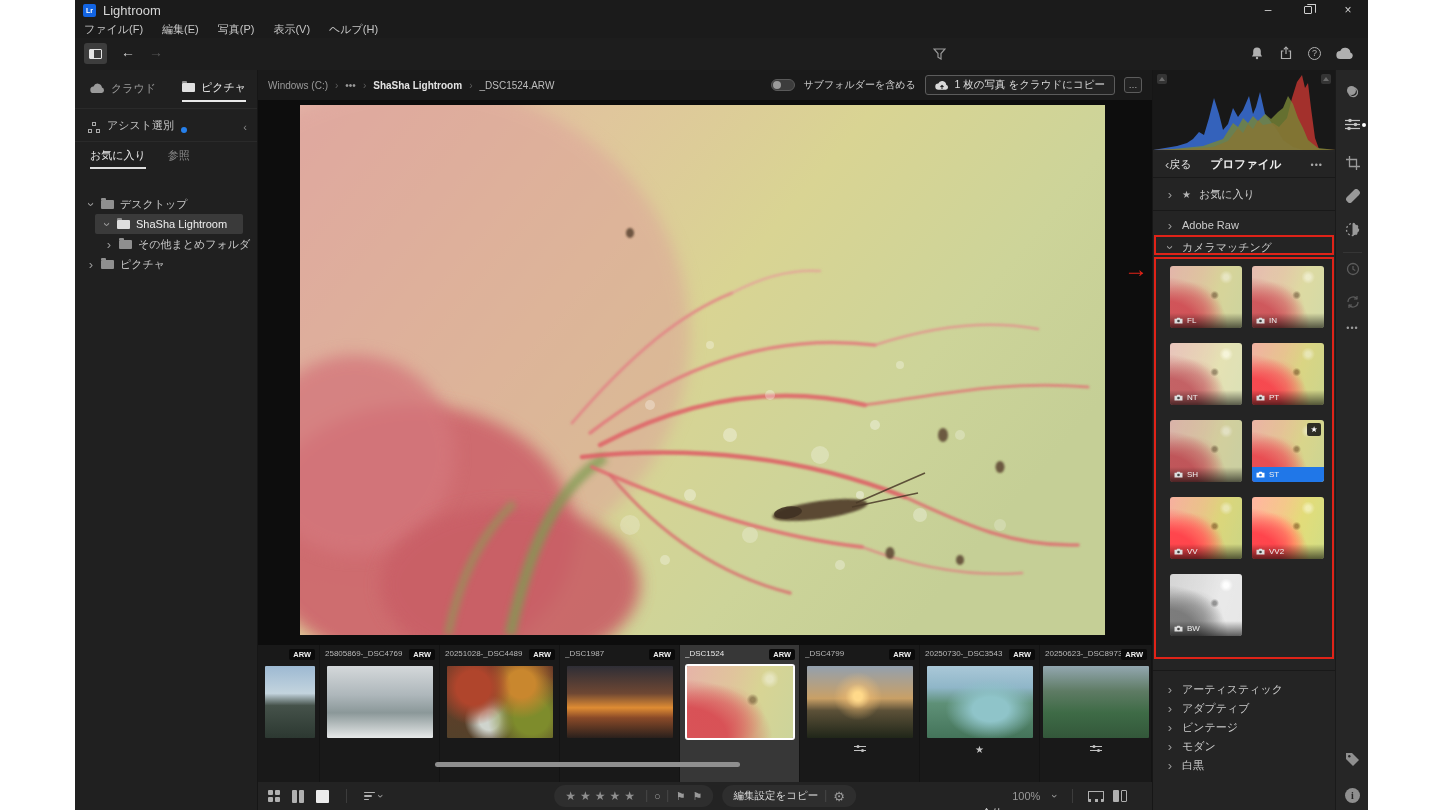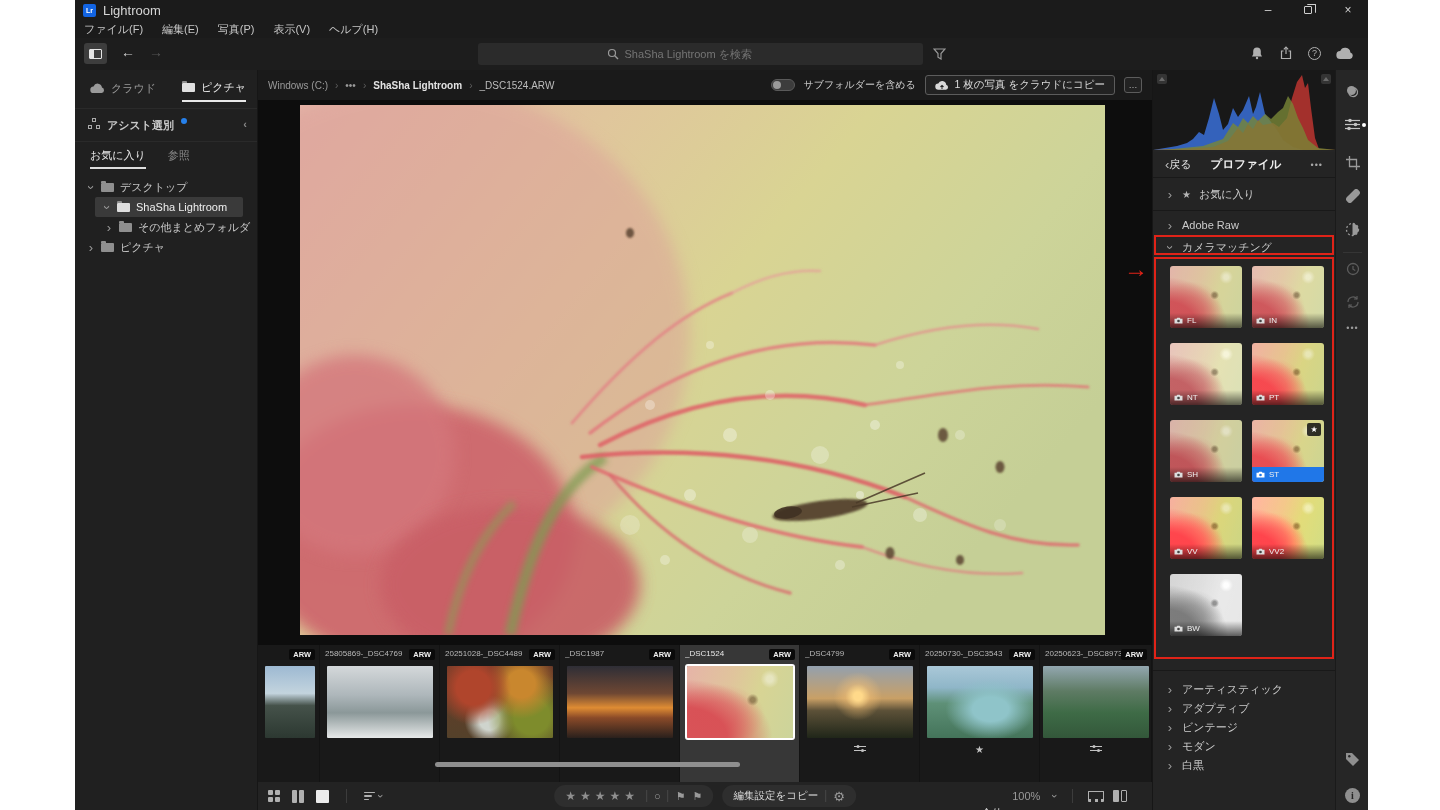--- a/index.html
+++ b/index.html
@@ -36,21 +36,21 @@
   .funnel { position:absolute; left:858px; top:10px; }
   .tr-icons { position:absolute; right:14px; top:8px; display:flex; gap:15px; align-items:center; }
   .helpcircle { width:13px; height:13px; border:1px solid #b0b0b0; border-radius:50%; color:#b0b0b0;
     font-size:9px; display:flex; align-items:center; justify-content:center; }
 
   
   .sidebar { position:absolute; left:0; top:70px; width:183px; bottom:0; background:#202020; border-right:1px solid #161616; }
   .sidetabs { display:flex; gap:26px; padding:10px 0 6px 15px; }
   .sidetab { display:flex; gap:6px; align-items:center; color:#9a9a9a; padding-bottom:5px;text-align:center; }
   .sidetab.active { color:#ececec; border-bottom:2px solid #e8e8e8; }
-  .assistrow { display:flex; align-items:flex-start; gap:7px; padding:9px 10px 8px 13px; border-top:1px solid #2a2a2a;font-weight:bold; }
+  .assistrow { display:flex; align-items:flex-end; gap:7px; padding:9px 10px 8px 13px; border-top:1px solid #2a2a2a; }
   .assist-ic { width:12px; height:11px; position:relative; }
   .assist-ic i { position:absolute; width:4px; height:4px; border:1px solid #aaa; }
   .assist-ic i:nth-child(1){ left:4px; top:0; } .assist-ic i:nth-child(2){ left:0; bottom:0; } .assist-ic i:nth-child(3){ right:0; bottom:0; }
   .bluedot { width:6px; height:6px; border-radius:50%; background:#2680eb; }
   .collapse { margin-left:auto; color:#8a8a8a; }
   .subtabs { display:flex; gap:22px; padding:6px 0 4px 15px; border-top:1px solid #2a2a2a; }
   .subtab { color:#8a8a8a; padding-bottom:4px; }
   .subtab.active { color:#e6e6e6; border-bottom:2px solid #dedede; }
   .tree { padding-top:4px; }
   .trow { height:20px; display:flex; align-items:center; gap:6px; color:#c9c9c9; }
@@ -200,27 +200,20 @@
     <span>表示(V)</span>
     <span>ヘルプ(H)</span>
   </div>
 
   <div class="topbar">
     <div class="paneltoggle">
         <span class="paneltoggle-ic"></span>
       </div>
     <span class="navarrow" style="left:46px;color:#d2d2d2;">←</span>
     <span class="navarrow" style="left:74px;color:#555;">→</span>
-    <div class="searchbox">
-      <svg width="12" height="12" viewBox="0 0 12 12">
-          <circle cx="5" cy="5" r="3.5" fill="none" stroke="#9a9a9a" stroke-width="1.2"></circle>
-          <line x1="7.8" y1="7.8" x2="11" y2="11" stroke="#9a9a9a" stroke-width="1.4"></line>
-        </svg>
-      <input placeholder="ShaSha Lightroom を検索" style="">
-    </div>
     <svg class="funnel" width="13" height="12" viewBox="0 0 13 12">
         <path d="M1 1h11L8 5.5V11l-3-1.8V5.5z" fill="none" stroke="#999" stroke-width="1.2"></path>
       </svg>
     <div class="tr-icons">
       <svg width="14" height="14" viewBox="0 0 14 14">
           <path d="M7 1.5a3.8 3.8 0 0 0-3.8 3.8v2.9L2 10.4h10l-1.2-2.2V5.3A3.8 3.8 0 0 0 7 1.5z" fill="#b0b0b0"></path>
           <circle cx="7" cy="12" r="1.2" fill="#b0b0b0"></circle>
         </svg>
       <svg width="14" height="14" viewBox="0 0 14 14">
           <path d="M4.5 5H2.5v7.5h9V5h-2" fill="none" stroke="#b0b0b0" stroke-width="1.2"></path>
@@ -257,21 +250,21 @@
         </span>
       <span>アシスト選別</span>
       <span class="bluedot"></span>
       <span class="collapse">‹</span>
     </div>
     <div class="subtabs">
       <div class="subtab active">お気に入り</div>
       <div class="subtab">参照</div>
     </div>
     <div class="tree">
-      <div class="trow" style="padding-left:12px;">
+      <div class="trow" style="padding-left:12px;margin-top:17px;">
         <span class="chev down">›</span>
         <span class="folder"></span>
         <span>デスクトップ</span>
       </div>
       <div class="trow sel" style="padding-left:8px;">
         <span class="chev down">›</span>
         <span class="folder" style="background:#dedede;"></span>
         <span style="color:#efefef;">ShaSha Lightroom</span>
       </div>
       <div class="trow" style="padding-left:30px;">

